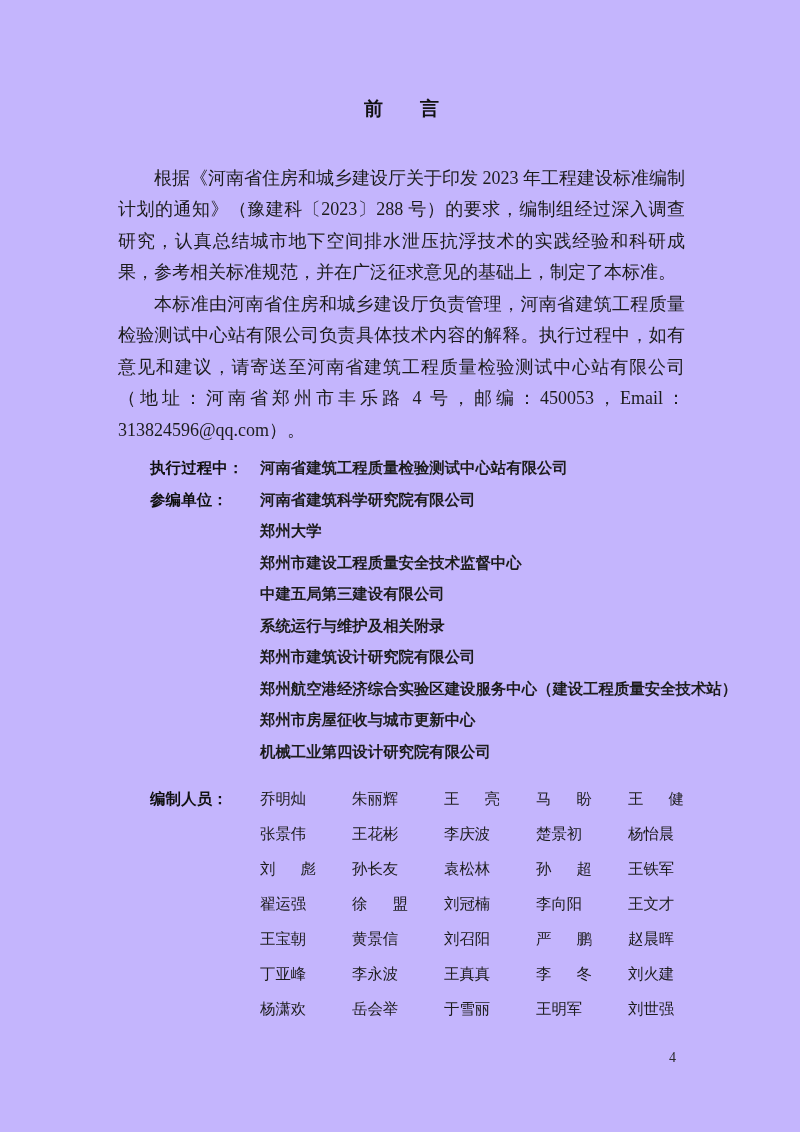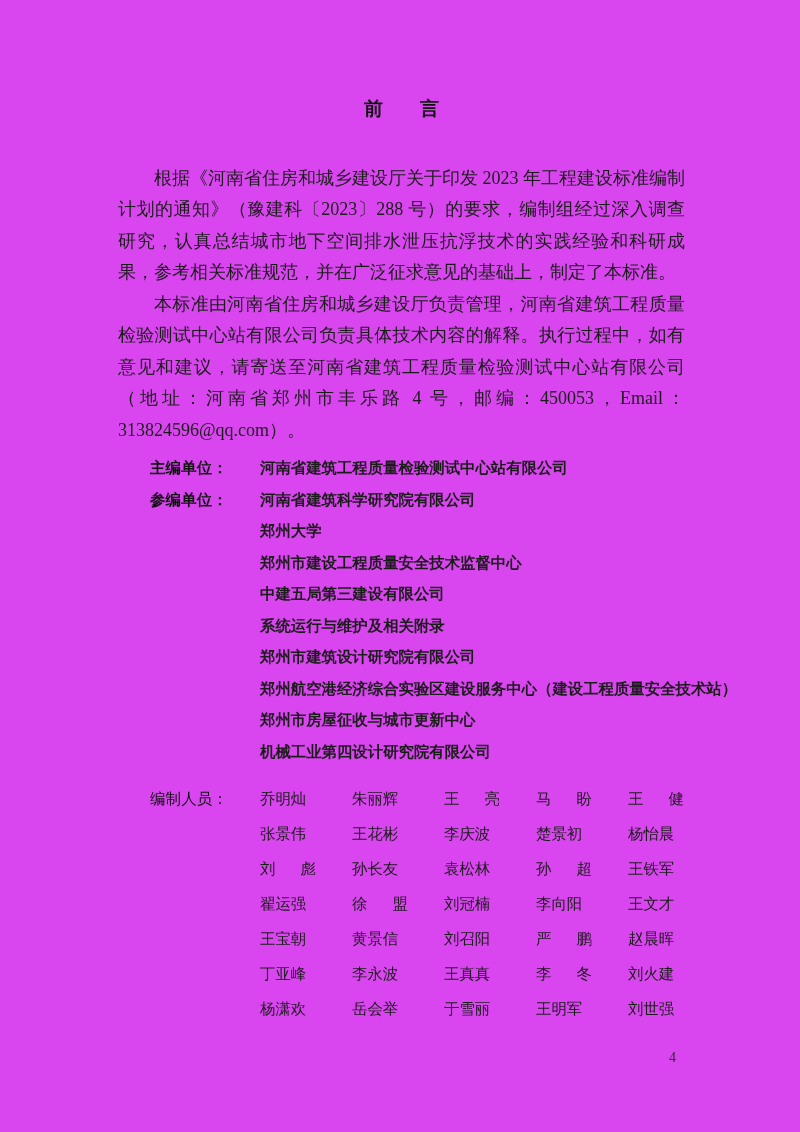--- a/index.html
+++ b/index.html
@@ -8,21 +8,21 @@
     background: #ffffff;
   }
   body {
     font-family: "Liberation Serif", "DejaVu Serif", serif;
     color: #1a1a1a;
   }
   .page {
     position: relative;
     width: 800px;
     height: 1132px;
-    background: #d946ef;
+    background: #c4b5fd;
     overflow: hidden;
     box-sizing: border-box;
   }
   .content {
     position: absolute;
     left: 118px;
     top: 0;
     width: 567px;
   }
 
@@ -92,21 +92,21 @@
     display: flex;
     align-items: baseline;
     height: 35px;
     font-size: 15.4px;
     line-height: 35px;
   }
   .editor-label {
     width: 110px;
     flex: 0 0 110px;
     margin-left: 32px;
-    font-weight: normal;
+    font-weight: bold;
     color: #111;
     letter-spacing: 0.2px;
   }
   .editor-label.blank { font-weight: normal; }
   .name-cell {
     width: 92px;
     flex: 0 0 92px;
     color: #1c1c1c;
     text-align: left;
   }
@@ -145,21 +145,21 @@
     <h1 class="doc-title">前　言</h1>
 
     <div class="body-block">
       <p class="para">根据《河南省住房和城乡建设厅关于印发 2023 年工程建设标准编制计划的通知》（豫建科〔2023〕288 号）的要求，编制组经过深入调查研究，认真总结城市地下空间排水泄压抗浮技术的实践经验和科研成果，参考相关标准规范，并在广泛征求意见的基础上，制定了本标准。</p>
       <p class="para">本标准由河南省住房和城乡建设厅负责管理，河南省建筑工程质量检验测试中心站有限公司负责具体技术内容的解释。执行过程中，如有意见和建议，请寄送至河南省建筑工程质量检验测试中心站有限公司（地址：河南省郑州市丰乐路 4 号，邮编：450053，Email：313824596@qq.com）。</p>
     </div>
 
     <div class="units">
 
       <div class="unit-row">
-        <span class="unit-label">主编单位：</span>
+        <span class="unit-label">执行过程中：</span>
         <span class="unit-value">河南省建筑工程质量检验测试中心站有限公司</span>
       </div>
 
       <div class="unit-row">
         <span class="unit-label">参编单位：</span>
         <span class="unit-value">河南省建筑科学研究院有限公司</span>
       </div>
 
       <div class="unit-row">
         <span class="unit-label blank"></span>

